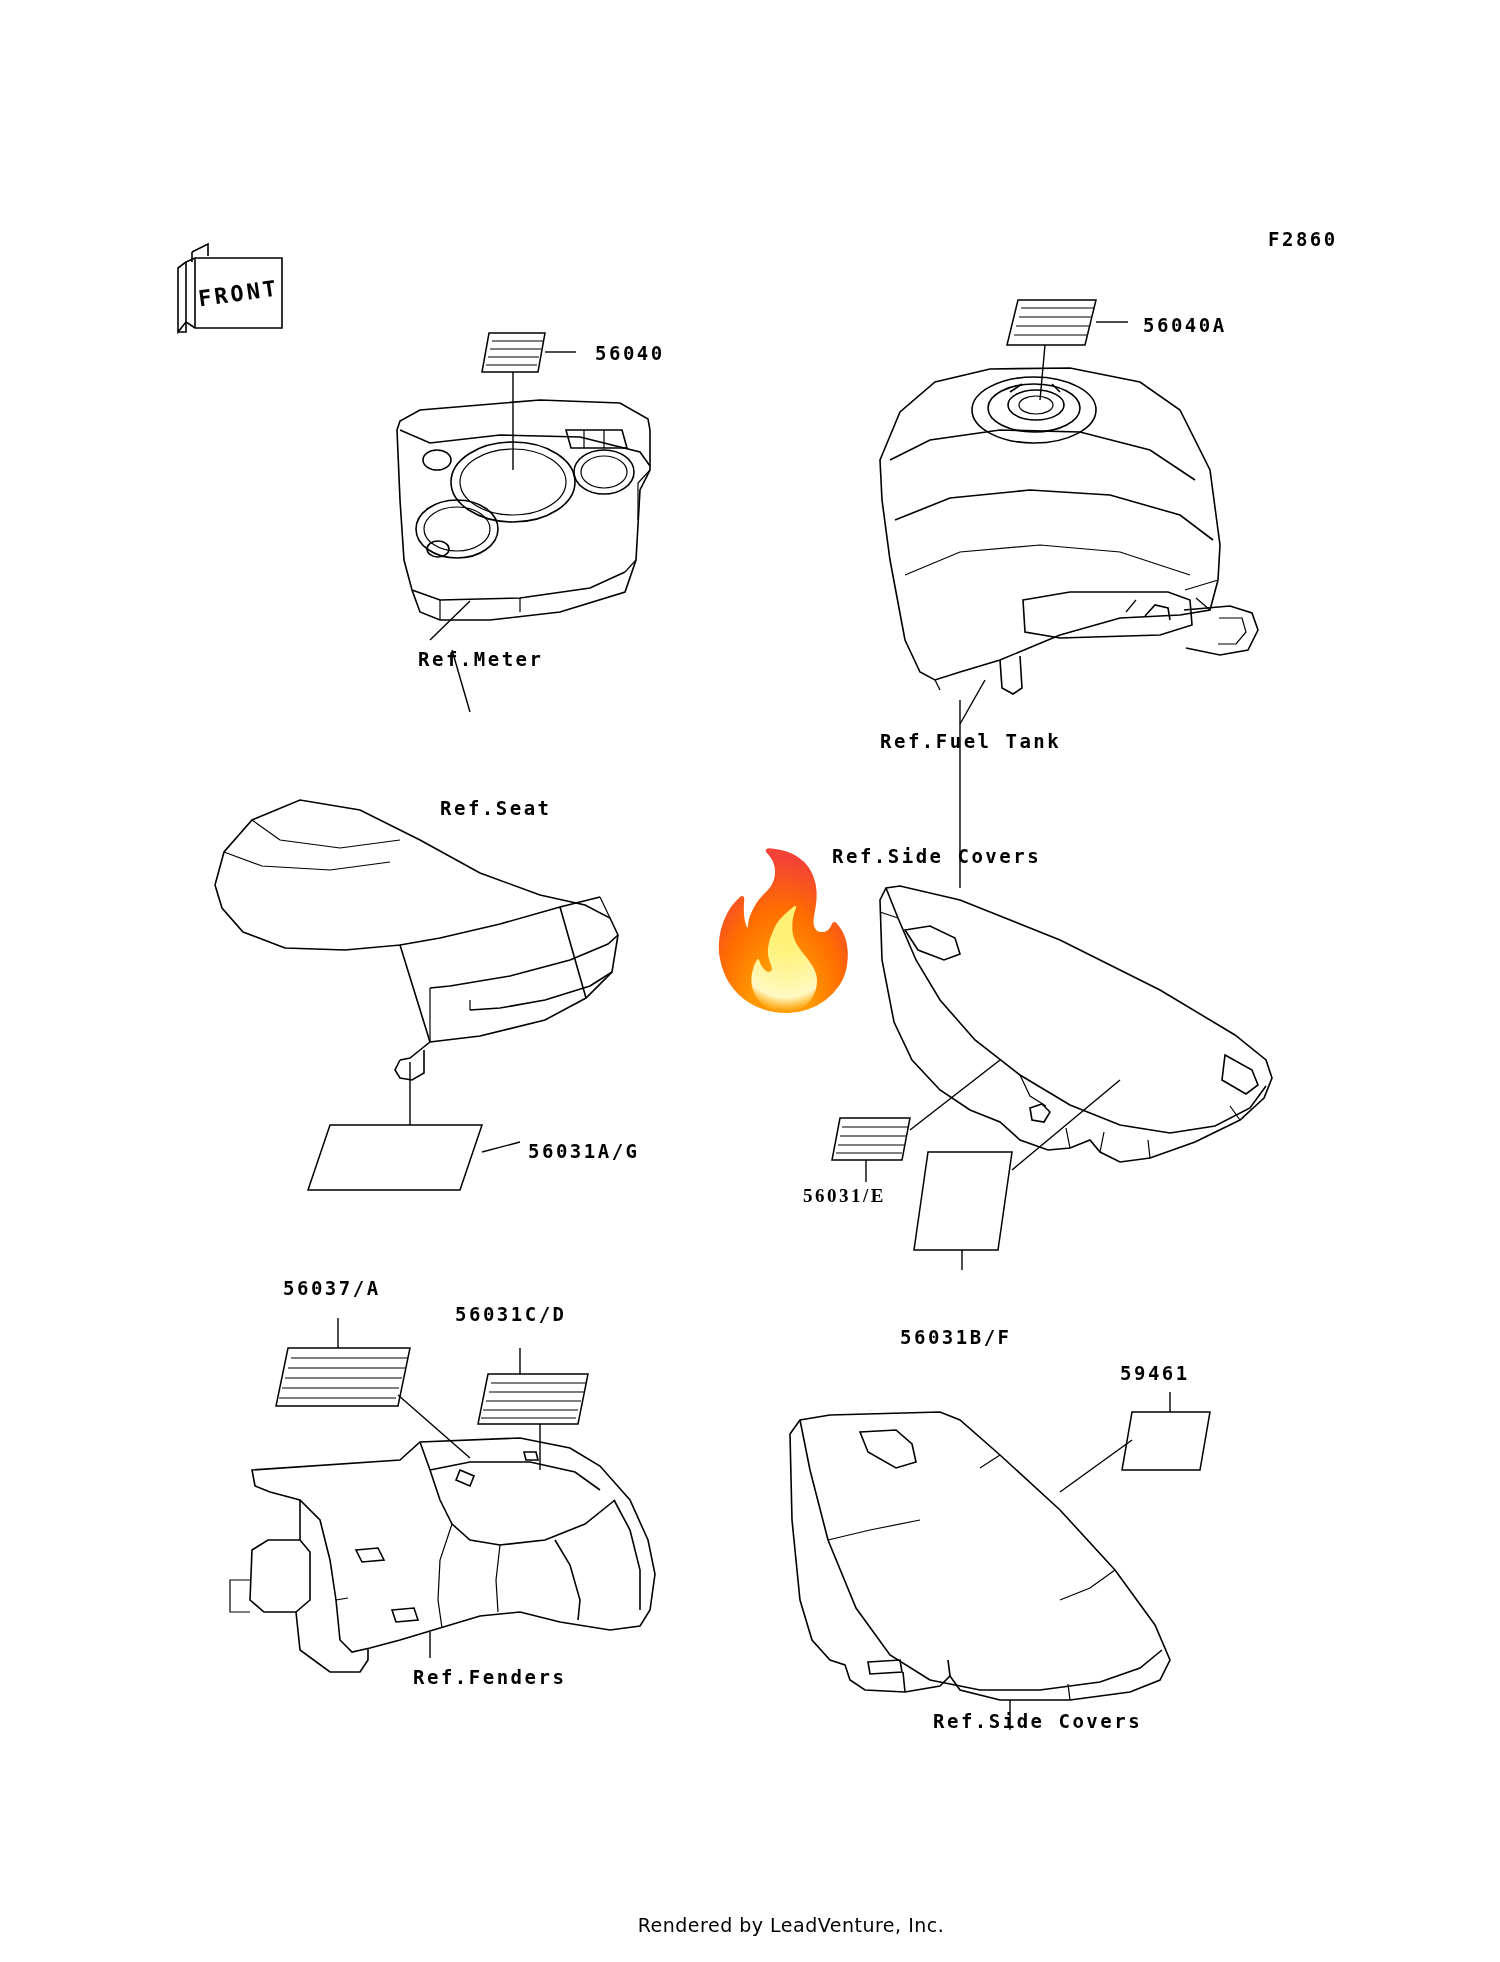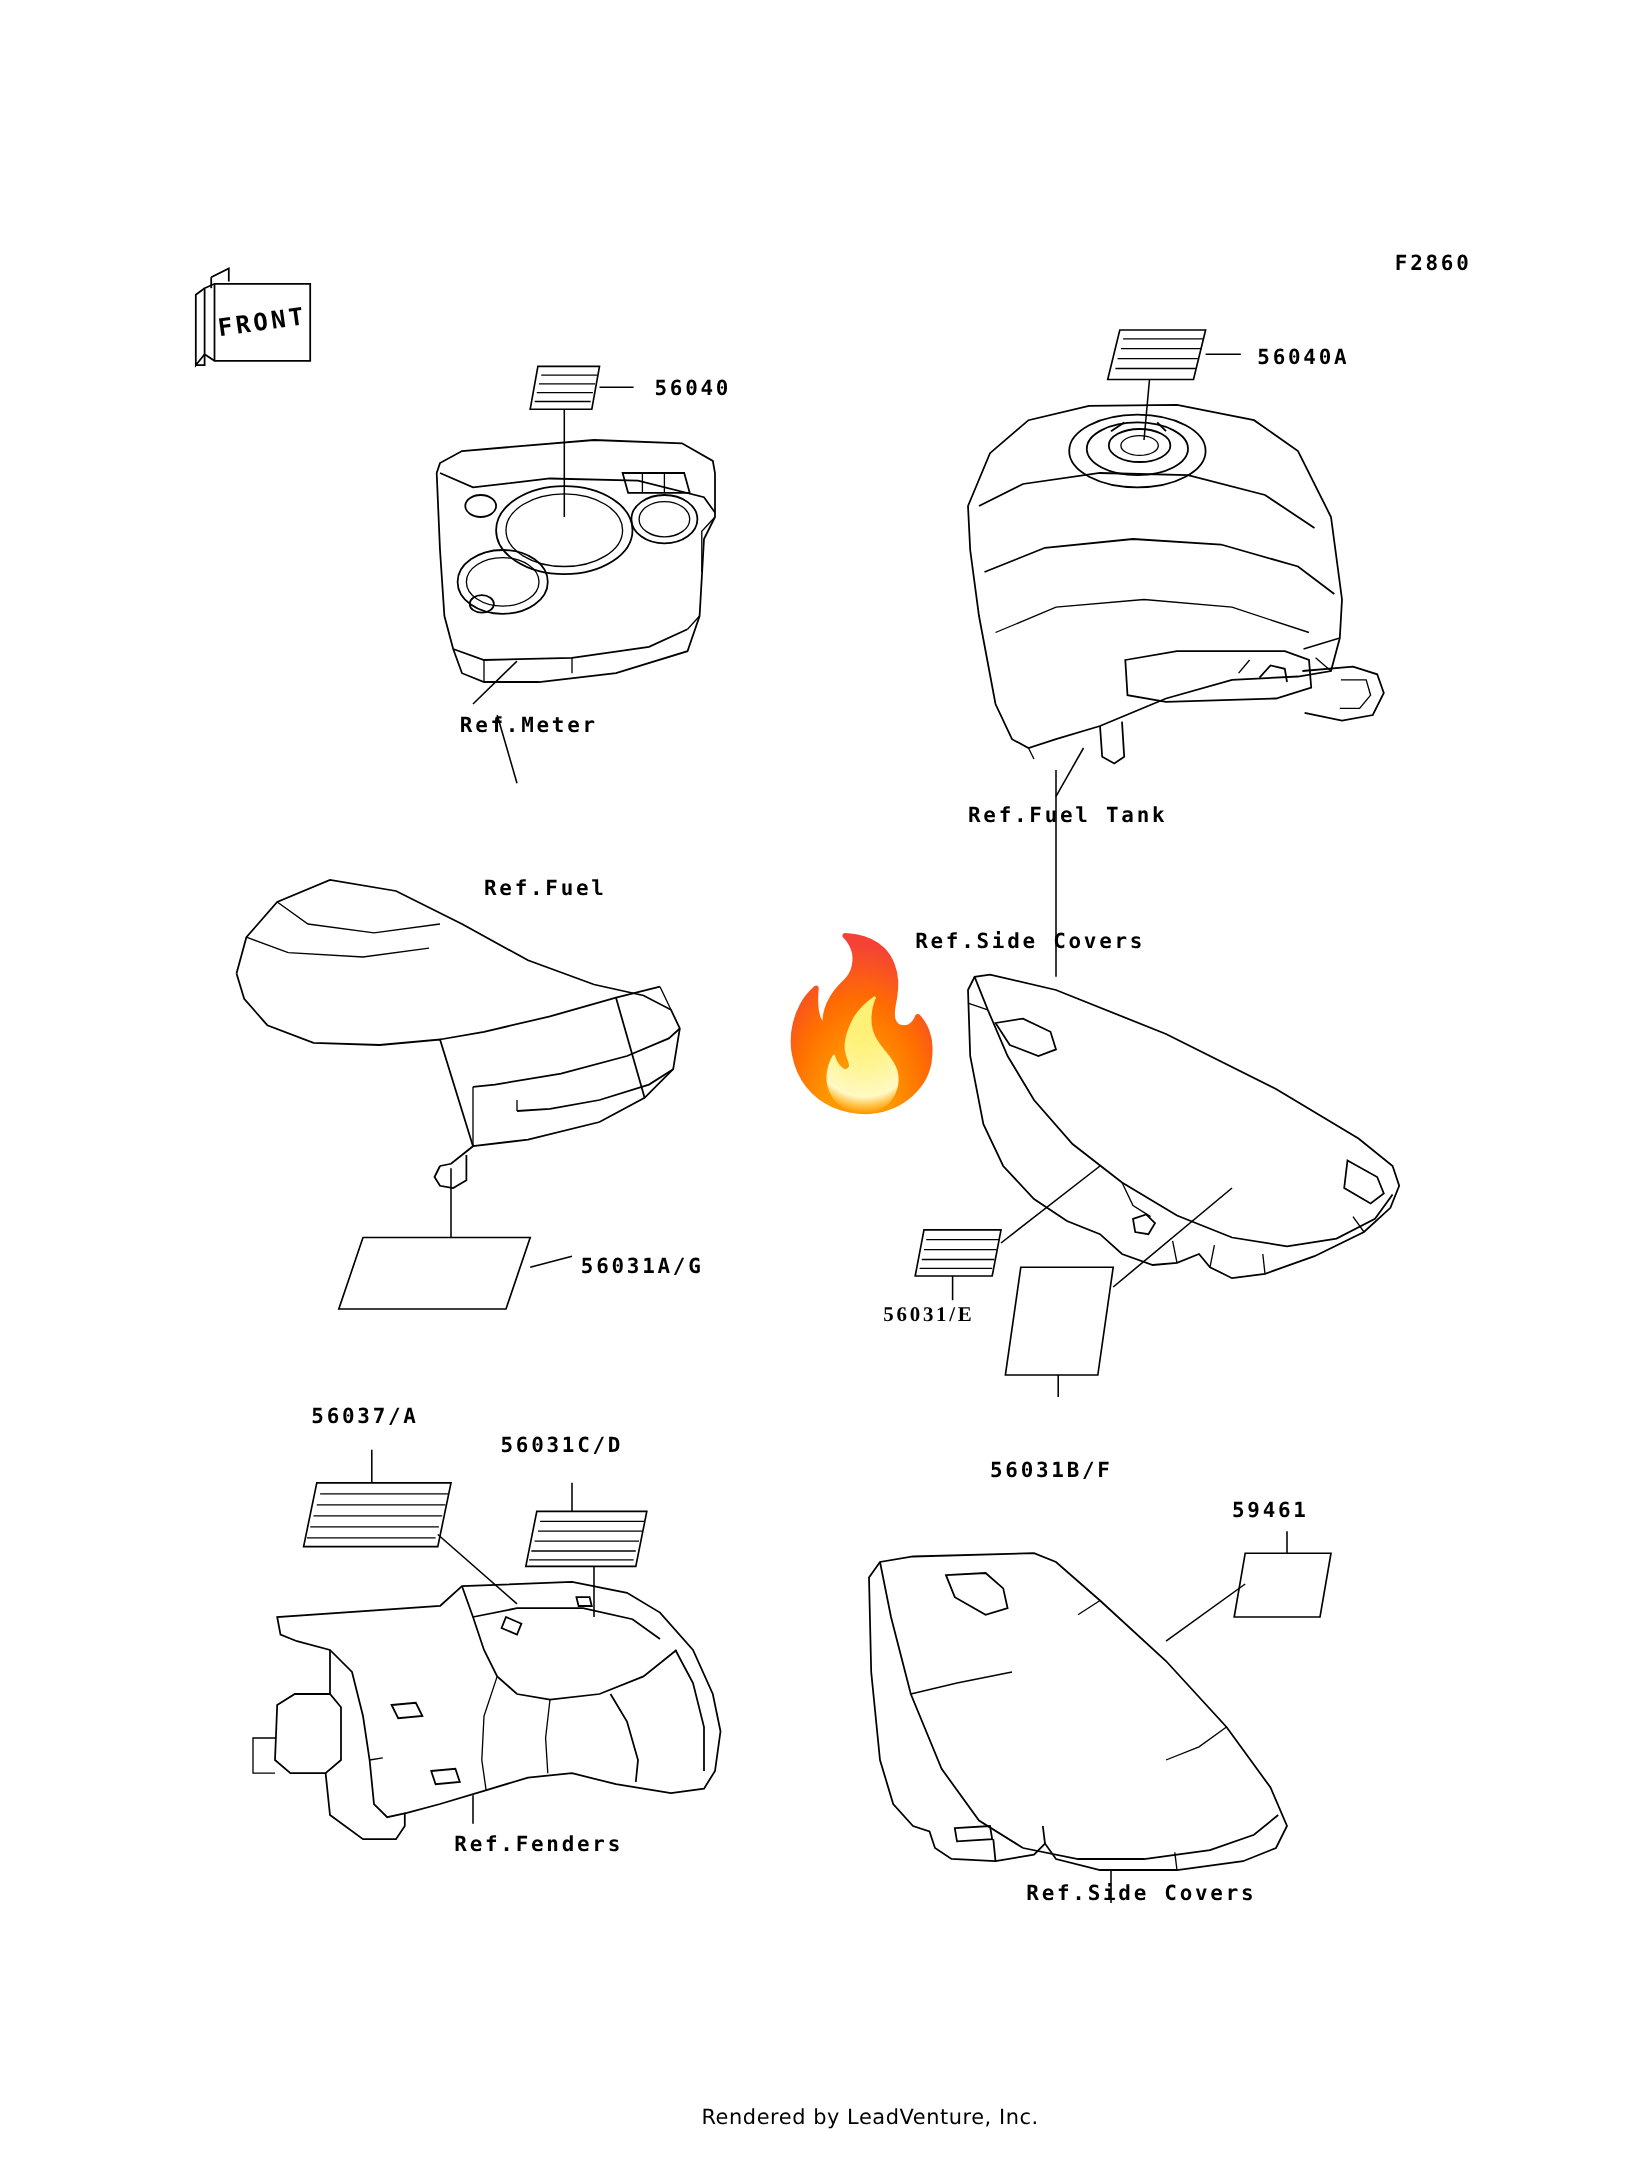--- a/index.html
+++ b/index.html
@@ -320,21 +320,21 @@
   <div class="lbl" style="left:1268px; top:228px;">F2860</div>
 
   <div class="lbl" style="left:198px; top:281px; font-size:22px; letter-spacing:3px; transform:rotate(-8deg);">FRONT</div>
 
   <div class="lbl" style="left:595px; top:342px;text-align:center;">56040</div>
   <div class="lbl" style="left:1143px; top:314px;">56040A</div>
 
   <div class="lbl" style="left:418px; top:648px;">Ref.Meter</div>
   <div class="lbl" style="left:880px; top:730px;">Ref.Fuel Tank</div>
 
-  <div class="lbl" style="left:440px; top:797px;">Ref.Fuel</div>
+  <div class="lbl" style="left:440px; top:797px;">Ref.Seat</div>
   <div class="lbl" style="left:832px; top:845px;">Ref.Side Covers</div>
 
   <div class="lbl" style="left:528px; top:1140px;">56031A/G</div>
   <div class="lbl" style="left:803px; top:1185px;font-family:Liberation Serif, serif;">56031/E</div>
   <div class="lbl" style="left:900px; top:1278px;margin-top:48px;">56031B/F</div>
 
   <div class="lbl" style="left:283px; top:1277px;">56037/A</div>
   <div class="lbl" style="left:455px; top:1303px;">56031C/D</div>
   <div class="lbl" style="left:1120px; top:1362px;">59461</div>
 

